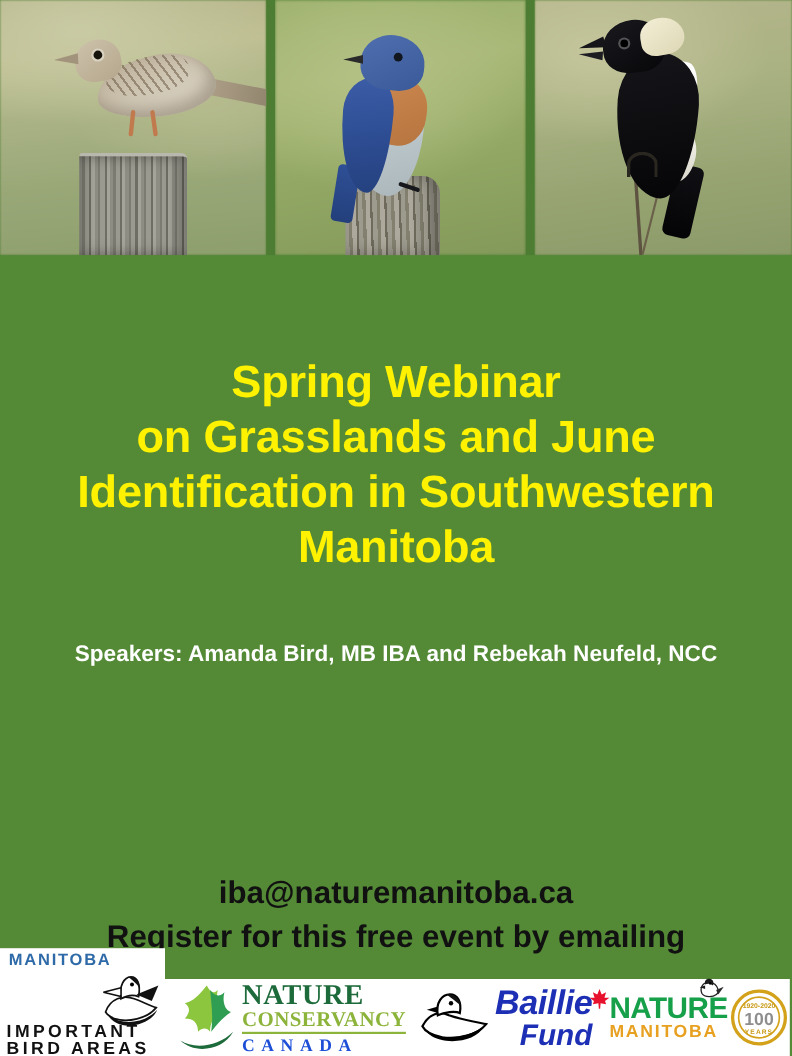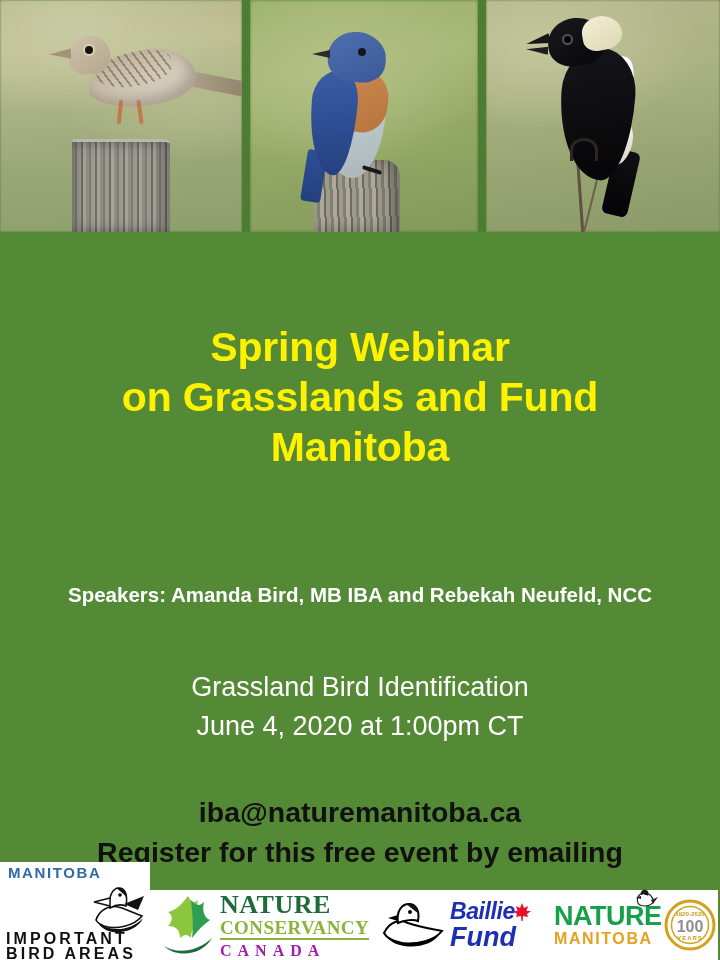--- a/index.html
+++ b/index.html
@@ -373,31 +373,31 @@
     font-family:"Liberation Serif", serif;
     font-size:26px;font-weight:bold;color:#1d6b3a;letter-spacing:.5px;
   }
   .ncc-c{
     font-family:"Liberation Serif", serif;
     font-size:19px;font-weight:bold;color:#8cb33a;letter-spacing:.4px;
     border-bottom:2px solid #8cb33a;padding-bottom:1px;
   }
   .ncc-ca{
     font-family:"Liberation Serif", serif;
-    font-size:16px;font-weight:bold;color:#a21caf;letter-spacing:6px;
+    font-size:16px;font-weight:bold;color:#1d4ed8;letter-spacing:6px;
     margin-top:3px;
   }
   .logo-baillie{
     position:relative;width:178px;height:70px;
     display:flex;align-items:center;gap:4px;
   }
   .duck{width:70px;height:52px;flex:0 0 auto;}
   .baillie-words{position:relative;line-height:1;}
   .b-l1{
-    font-size:23px;font-weight:bold;font-style:italic;color:#1c2fb5;
+    font-size:31px;font-weight:bold;font-style:italic;color:#1c2fb5;
     letter-spacing:-.4px;
   }
   .b-l2{
     font-size:27px;font-weight:bold;font-style:italic;color:#1c2fb5;
     text-align:right;display:block;margin-top:1px;
   }
   .maple{
     position:absolute;right:-16px;top:2px;width:20px;height:20px;
   }
   .logo-nm{
@@ -466,30 +466,27 @@
       <div class="bl-beak"></div>
       <div class="bl-beak2"></div>
       <div class="bl-eye"></div>
     </div>
 
   </div>
 
 
   <div class="headline">
     <span class="ln">Spring Webinar</span>
-    <span class="ln">on Grasslands and Fund</span>
+    <span class="ln">on Grasslands and June</span>
+    <span class="ln">Identification in Southwestern</span>
     <span class="ln">Manitoba</span>
   </div>
 
   <div class="speakers">Speakers: Amanda Bird, MB IBA and Rebekah Neufeld, NCC</div>
 
-  <div class="session">
-    <span class="ln">Grassland Bird Identification</span>
-    <span class="ln">June 4, 2020 at 1:00pm CT</span>
-  </div>
 
   <div class="register">
     <span class="ln">iba@naturemanitoba.ca</span>
     <span class="ln">Register for this free event by emailing</span>
   </div>
 
   <div class="logos">
 
     <div class="logo-ncc">
       <svg class="ncc-leaf" viewBox="0 0 58 62">

